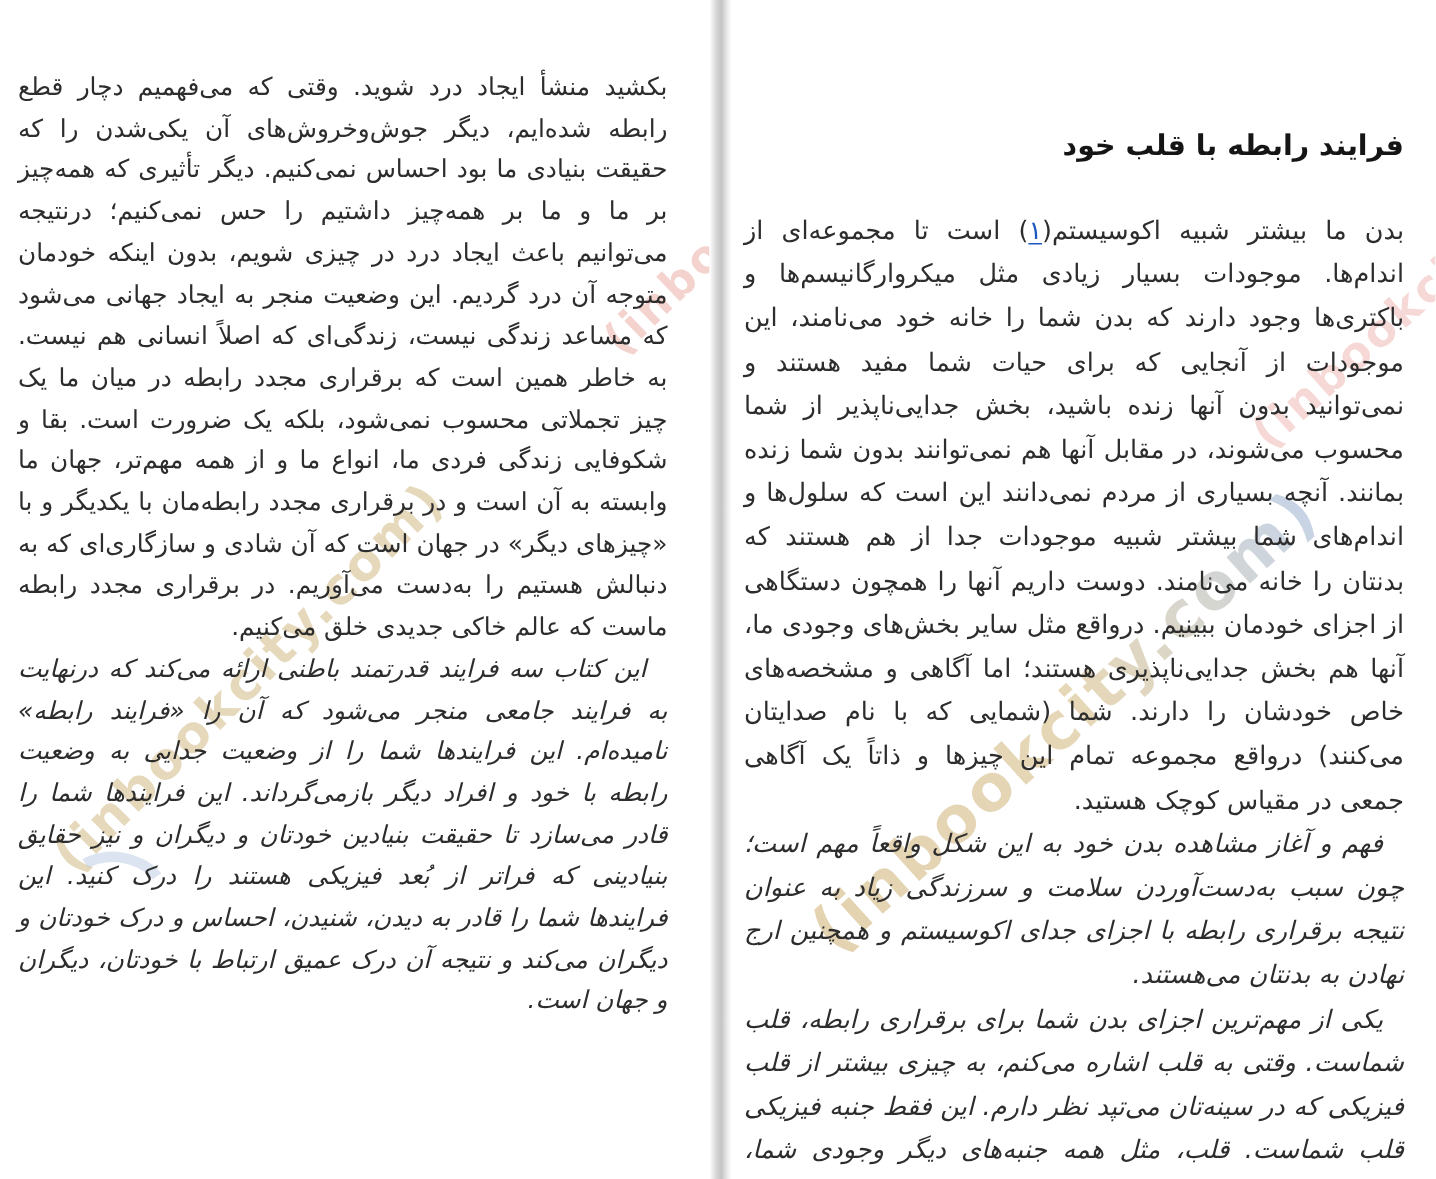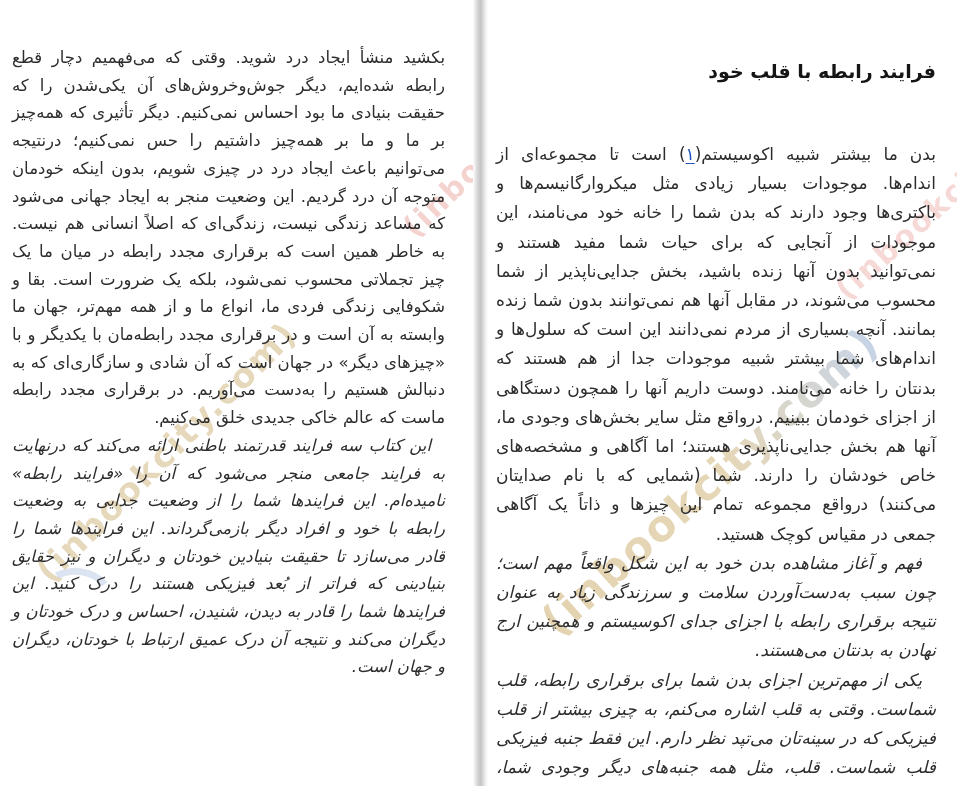--- a/index.html
+++ b/index.html
@@ -34,21 +34,21 @@
     font-size: 16.5px; line-height: 27.7px;
   }
   .page-right .text-block {
     top: 140px; right: 21px; width: 440px;
     font-size: 17px; line-height: 29.2px;
   }
   .text-block p { margin: 0; }
   .text-block p.indent { text-indent: 14px; font-style: italic; }
 
   .chapter-heading {
-    position: absolute; top: 60px; right: 21px;
+    position: absolute; top: 86px; right: 21px;
     margin: 0;
     font-size: 19px; font-weight: bold; color: #151515;
     direction: rtl;
   }
 
   .footnote-link {
     color: #1e56c0;
     text-decoration: underline;
     text-underline-offset: 3px;
     cursor: pointer;

